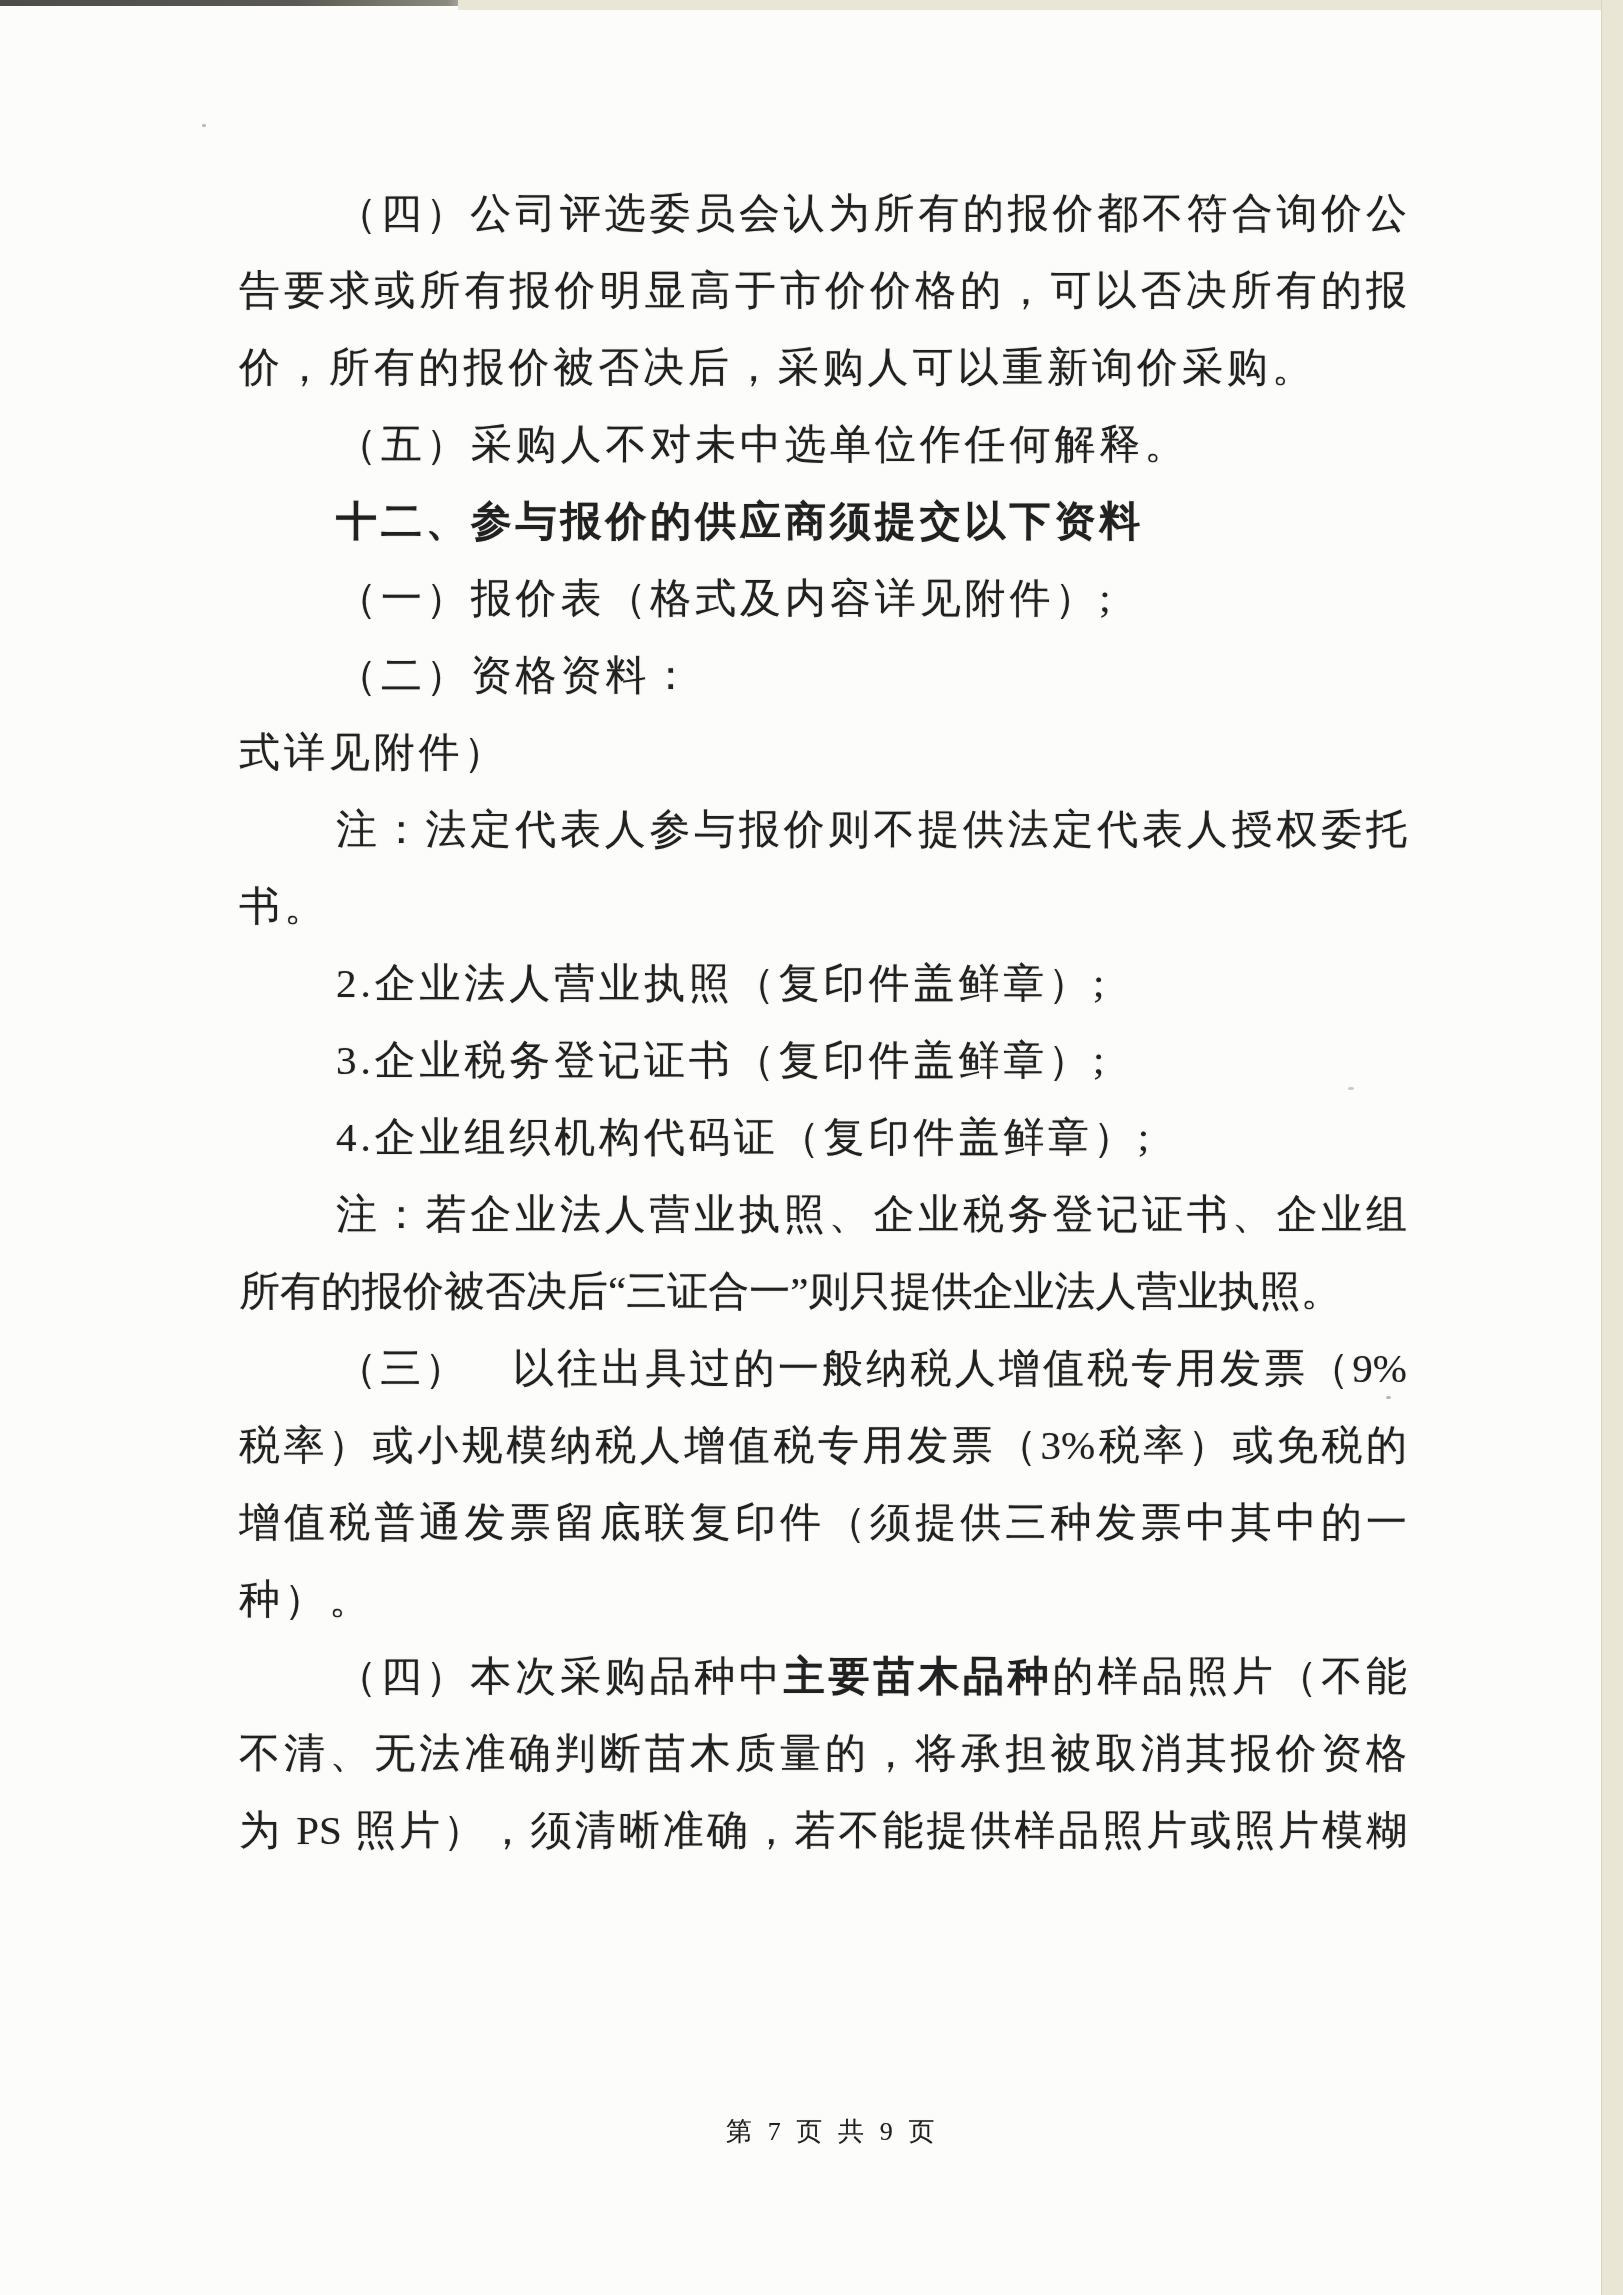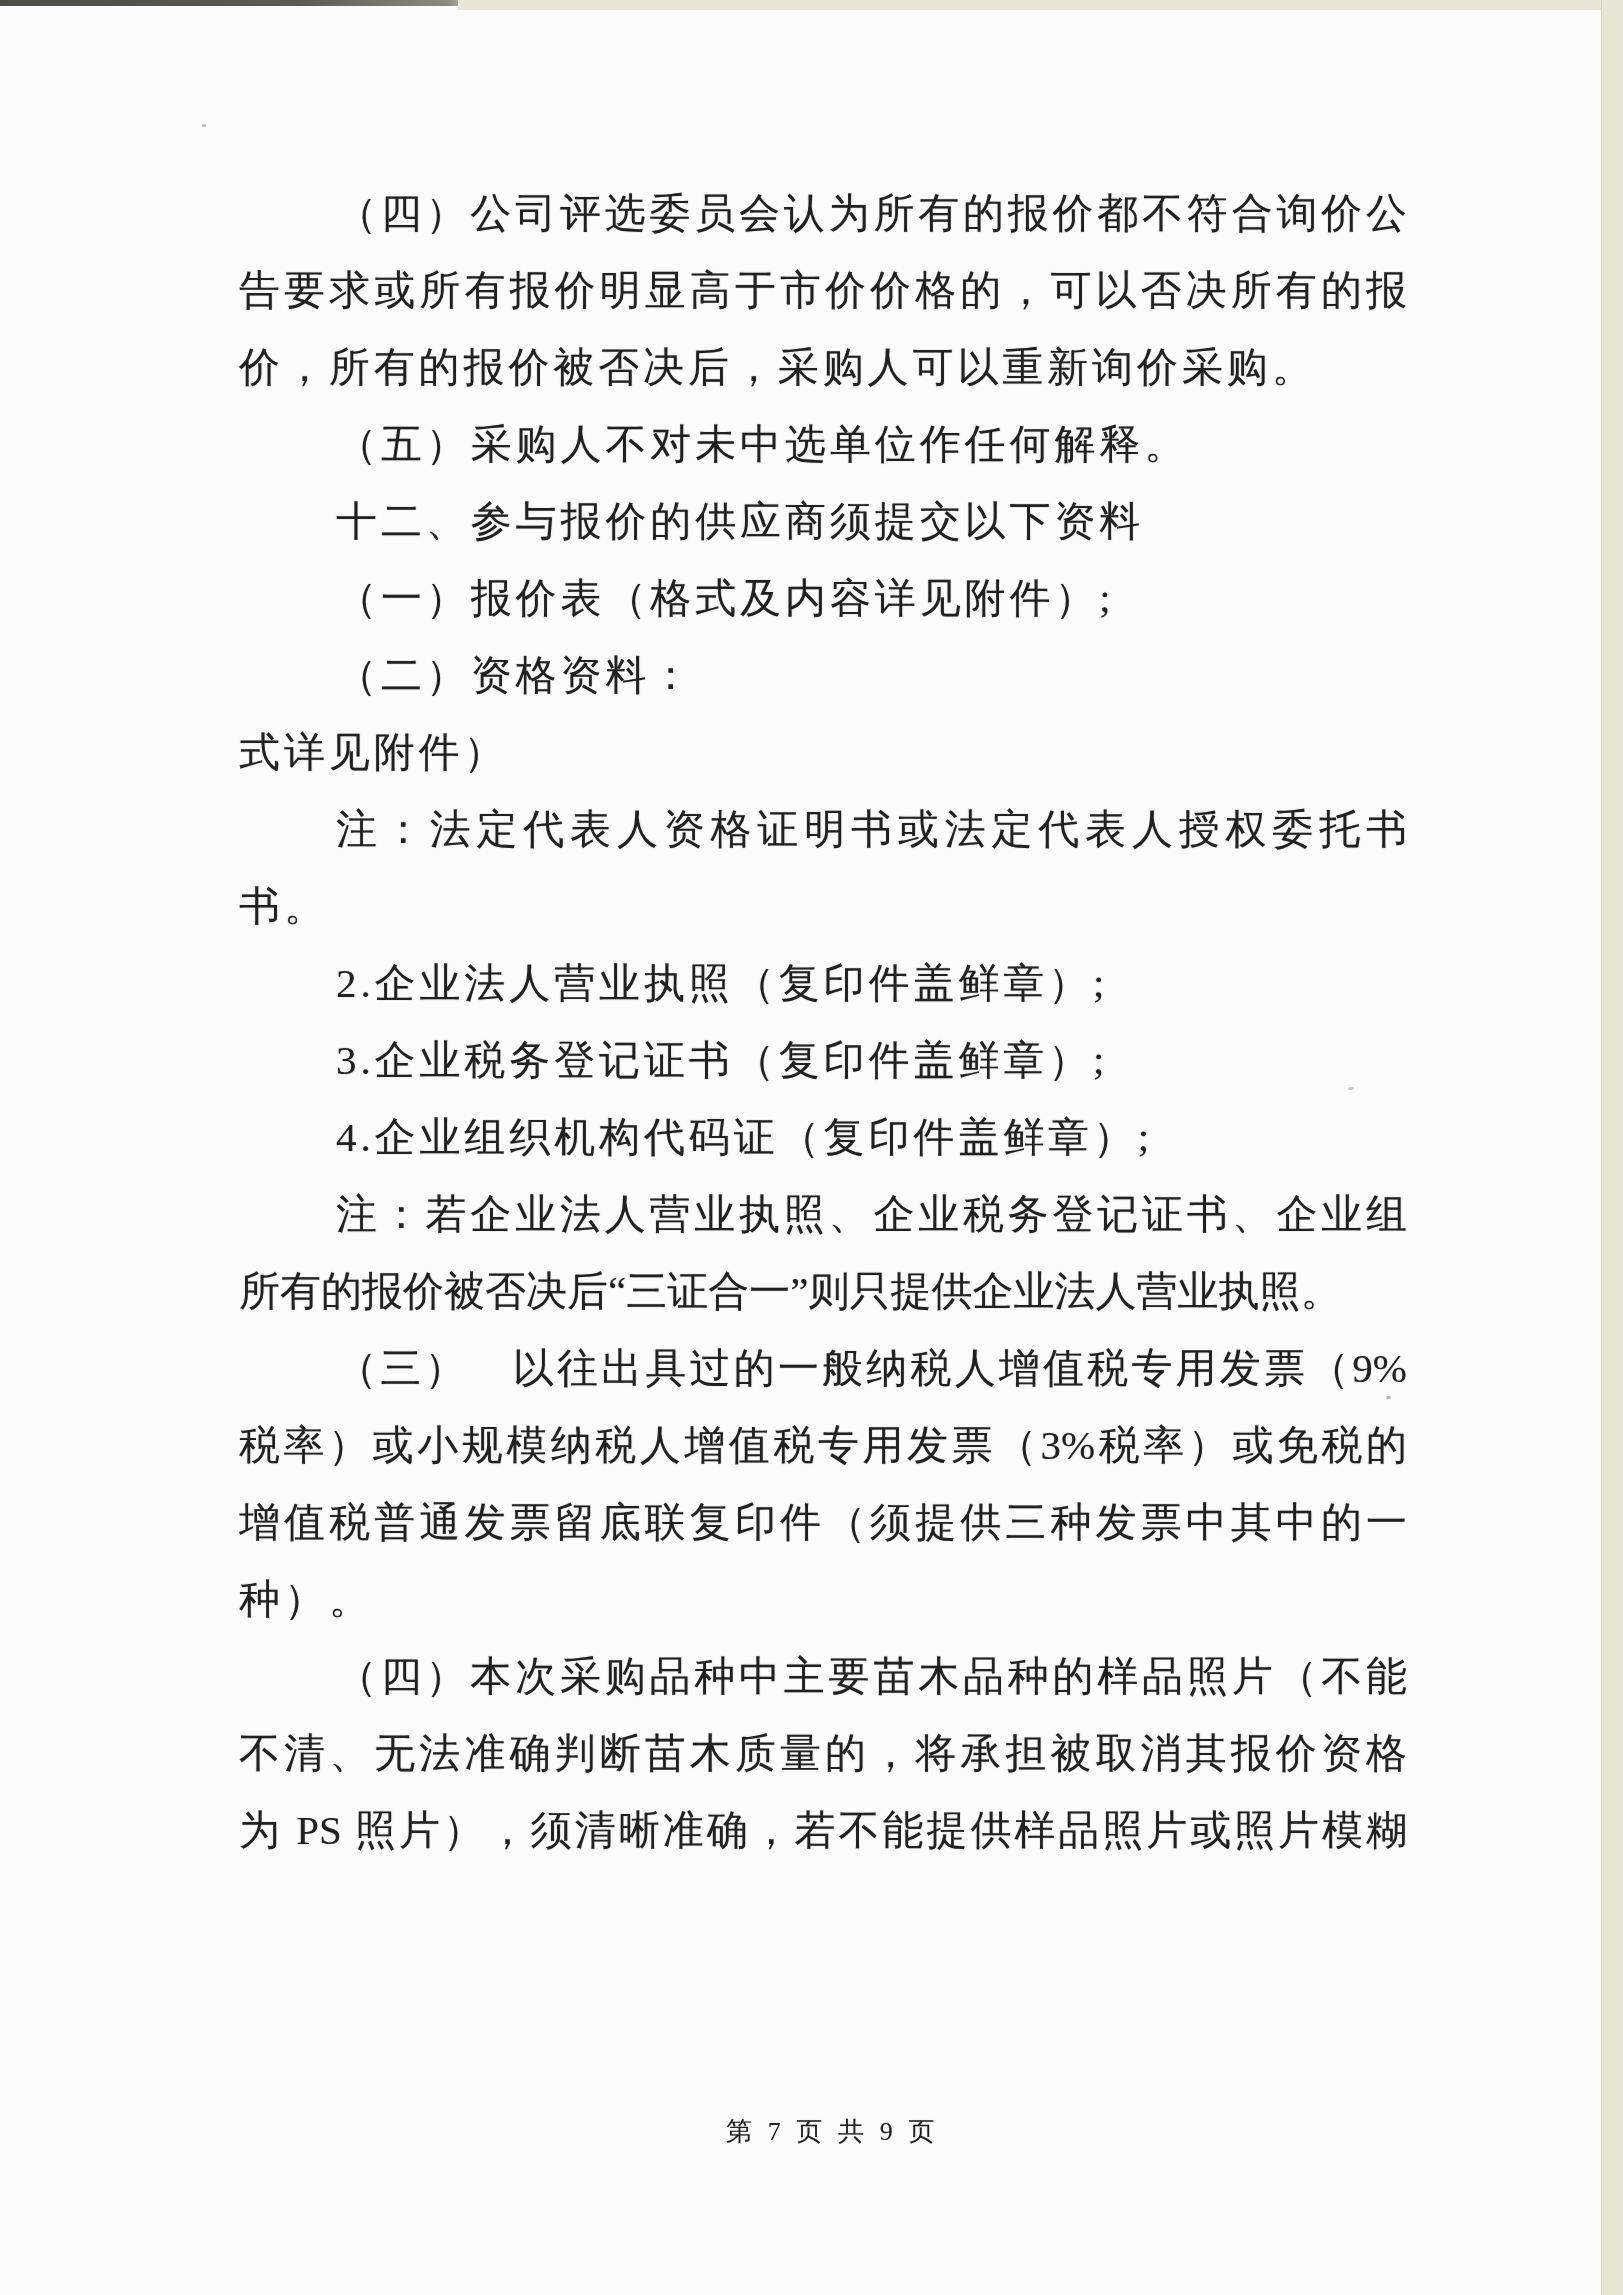--- a/index.html
+++ b/index.html
@@ -74,21 +74,21 @@
     text-align-last: justify;
   }
   .line.tight {
     letter-spacing: 0;
   }
   .line.indent {
     text-indent: 97px;
   }
   .line.heading .seg,
   .seg.bold {
-    font-weight: normal;
+    font-weight: bold;
     font-family: "Liberation Sans", "DejaVu Sans", sans-serif;
   }
   .footer {
     position: absolute;
     left: 0;
     top: 2109px;
     width: 1623px;
     height: 46px;
     line-height: 46px;
     text-align: center;
@@ -112,21 +112,21 @@
 
   <div class="content" id="doc-lines" style="color: rgb(33, 33, 33);">
       <div class="line indent justify"><span class="seg">（四）公司评选委员会认为所有的报价都不符合询价公</span></div>
       <div class="line justify"><span class="seg">告要求或所有报价明显高于市价价格的，可以否决所有的报</span></div>
       <div class="line"><span class="seg">价，所有的报价被否决后，采购人可以重新询价采购。</span></div>
       <div class="line indent"><span class="seg">（五）采购人不对未中选单位作任何解释。</span></div>
       <div class="line indent heading"><span class="seg bold">十二、参与报价的供应商须提交以下资料</span></div>
       <div class="line indent"><span class="seg">（一）报价表（格式及内容详见附件）;</span></div>
       <div class="line indent"><span class="seg">（二）资格资料：</span></div>
       <div class="line"><span class="seg">式详见附件）</span></div>
-      <div class="line indent justify"><span class="seg">注：法定代表人资格证明书或法定代表人授权委托书</span></div>
+      <div class="line indent justify"><span class="seg">注：法定代表人参与报价则不提供法定代表人授权委托</span></div>
       <div class="line"><span class="seg">书。</span></div>
       <div class="line indent"><span class="seg">2.企业法人营业执照（复印件盖鲜章）;</span></div>
       <div class="line indent"><span class="seg">3.企业税务登记证书（复印件盖鲜章）;</span></div>
       <div class="line indent"><span class="seg">4.企业组织机构代码证（复印件盖鲜章）;</span></div>
       <div class="line indent justify"><span class="seg">注：若企业法人营业执照、企业税务登记证书、企业组</span></div>
       <div class="line tight"><span class="seg">所有的报价被否决后“三证合一”则只提供企业法人营业执照。</span></div>
       <div class="line indent justify"><span class="seg">（三）　以往出具过的一般纳税人增值税专用发票（9%</span></div>
       <div class="line justify"><span class="seg">税率）或小规模纳税人增值税专用发票（3%税率）或免税的</span></div>
       <div class="line justify"><span class="seg">增值税普通发票留底联复印件（须提供三种发票中其中的一</span></div>
       <div class="line"><span class="seg">种）。</span></div>

